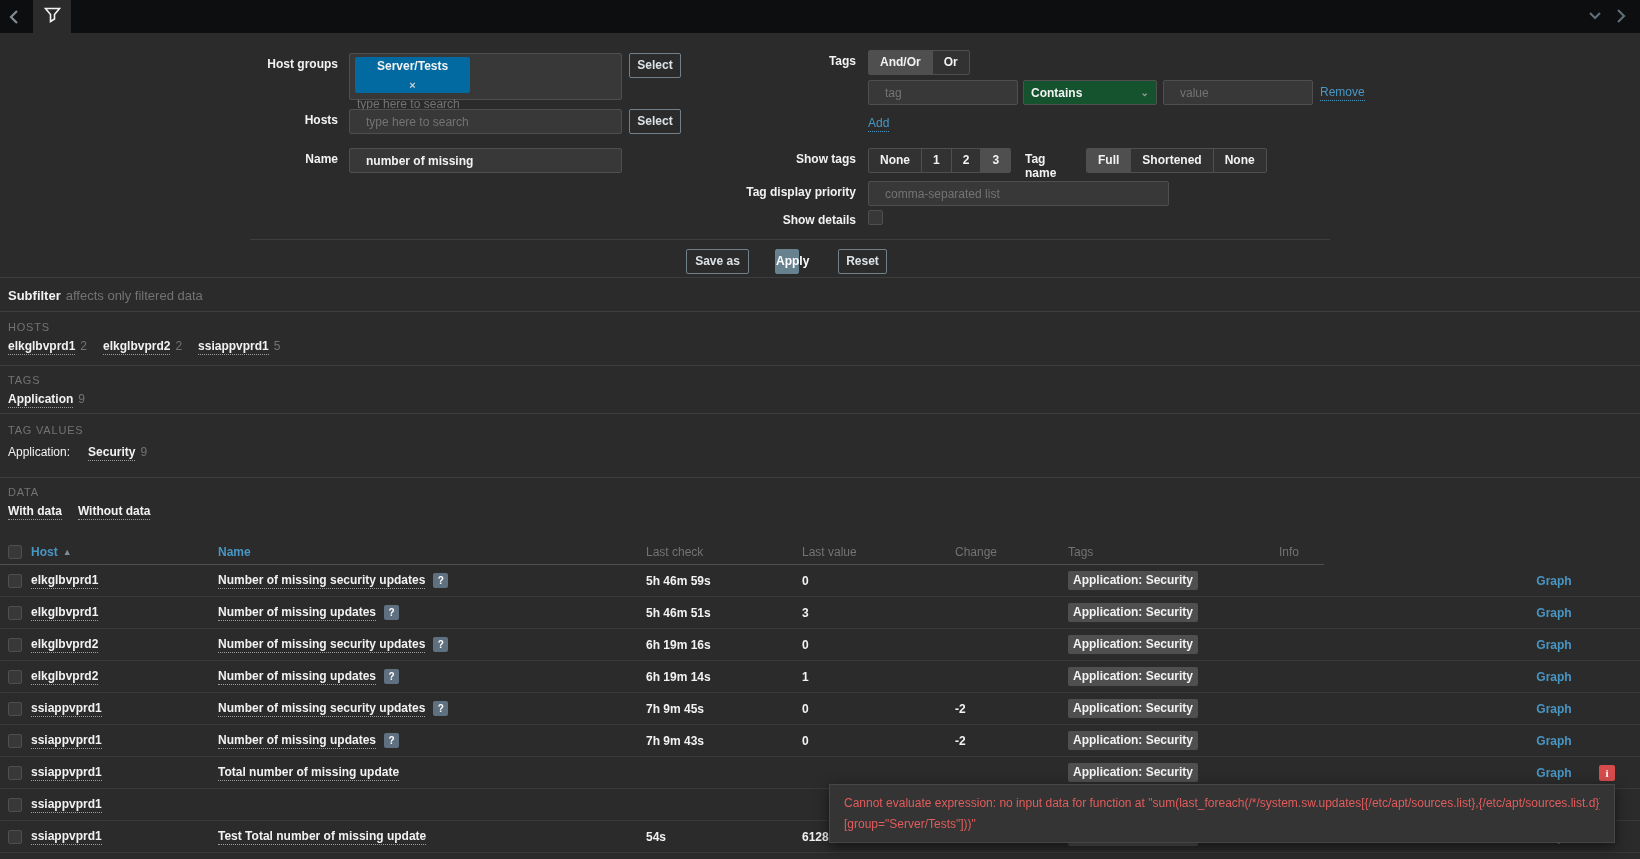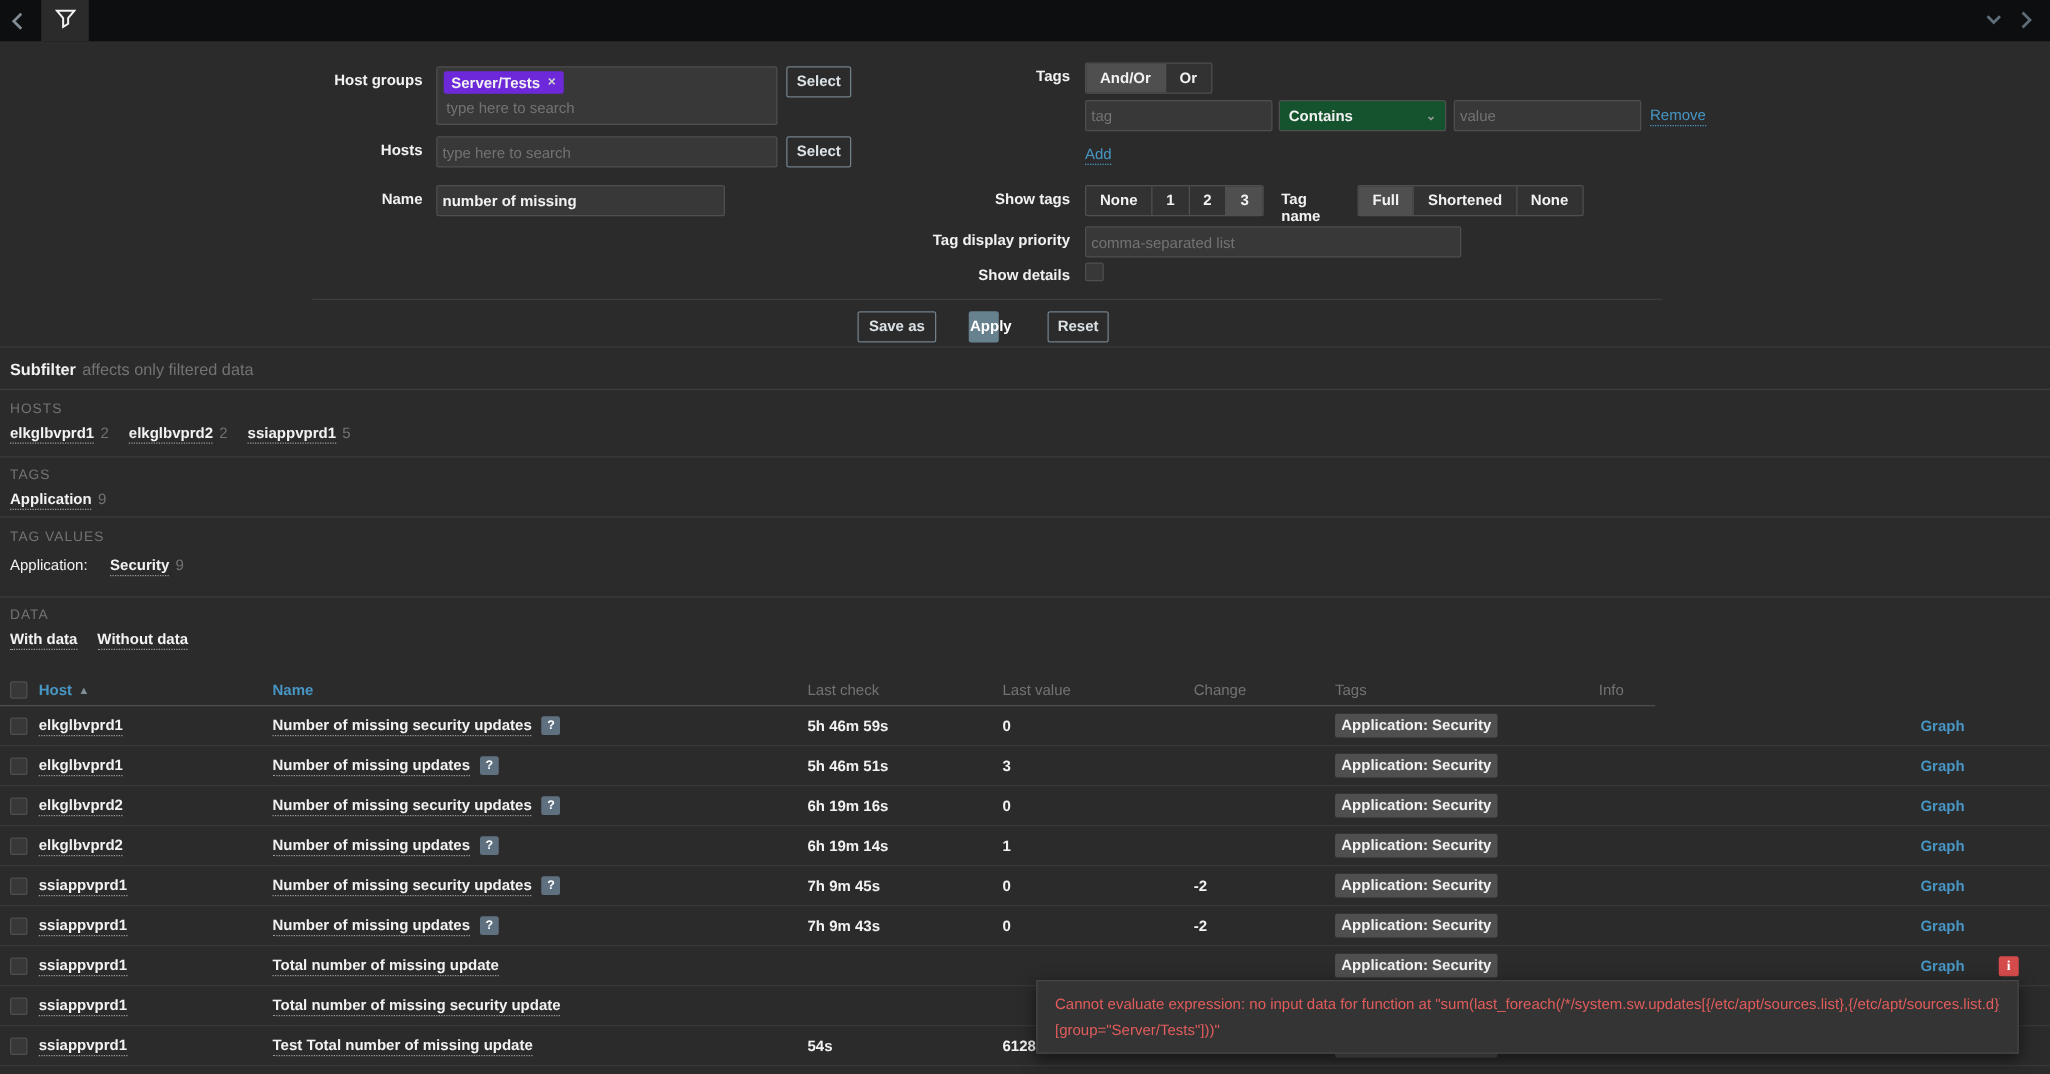--- a/index.html
+++ b/index.html
@@ -16,26 +16,26 @@
   
   .topbar { position:absolute; top:0; left:0; width:1640px; height:33px; background:#0d0e0f; }
   .back-chev { position:absolute; left:6px; top:8px; width:18px; height:18px; color:#828c94; }
   .filter-tab { position:absolute; left:33px; top:0; width:38px; height:33px; background:#2b2b2b;
     display:flex; align-items:center; justify-content:center; cursor:pointer; }
   .tr-icons { position:absolute; right:10px; top:7px; display:flex; gap:8px; }
   .tr-icons svg { width:18px; height:18px; }
 
   
   .ffield { position:absolute; background:#383838; border:1px solid #4f4f4f; border-radius:2px;
-    color:#f2f2f2; font:bold 12px "Liberation Sans",sans-serif; padding:0 4px; outline:none; }
+    color:#f2f2f2; font:bold 12px "Liberation Sans",sans-serif; padding:0 16px; outline:none; }
   .ffield::placeholder { color:#737373; font-weight:normal; }
   .flabel { position:absolute; text-align:right; font-weight:bold; color:#f2f2f2; }
   .multiselect { position:absolute; background:#383838; border:1px solid #4f4f4f; border-radius:2px; padding:3px 5px; }
-  .chip { display:inline-flex; align-items:center; gap:6px; background:#6d28d9; border-radius:2px;
-    padding:2px 6px; font-weight:bold; color:#f2f2f2; }
+  .chip { display:inline-flex; align-items:center; gap:6px; background:#0369a1; border-radius:2px;
+    padding:2px 22px; font-weight:bold; color:#f2f2f2;flex-direction:column; }
   .chip-x { font-weight:bold; font-size:11px; color:#cfcfcf; cursor:pointer; }
   .ms-placeholder { color:#737373; padding:4px 2px 0 2px; }
   .btn { position:absolute; height:25px; border:1px solid #72808a; border-radius:2px; background:transparent;
     color:#dbe2e6; font:bold 12px "Liberation Sans",sans-serif; text-align:center; line-height:23px; cursor:pointer; }
   .btn.primary { background:#67818f; border-color:#67818f; color:#ffffff; }
   .seg-group { position:absolute; display:inline-flex; border:1px solid #4f4f4f; border-radius:2px;
     overflow:hidden; height:25px; background:#323232; }
   .seg { padding:0 11px; line-height:23px; font-weight:bold; color:#f2f2f2; border-left:1px solid #4f4f4f; cursor:pointer; }
   .seg:first-child { border-left:none; }
   .seg.sel { background:#4f4f4f; }
@@ -129,21 +129,21 @@
     </span>
     <div class="ms-placeholder">type here to search</div>
   </div>
   <button class="btn" style="left:629px;top:53px;width:52px">Select</button>
 
   <div class="flabel" style="left:0;width:338px;top:113px">Hosts</div>
   <input class="ffield" style="left: 349px; top: 109px; width: 273px; height: 25px;" placeholder="type here to search">
   <button class="btn" style="left:629px;top:109px;width:52px">Select</button>
 
   <div class="flabel" style="left:0;width:338px;top:152px">Name</div>
-  <input class="ffield" style="left: 349px; top: 148px; width: 231px; height: 25px;" value="number of missing">
+  <input class="ffield" style="left: 349px; top: 148px; width: 273px; height: 25px;" value="number of missing">
 
   <div class="flabel" style="left:600px;width:256px;top:54px">Tags</div>
   <div class="seg-group" style="left:868px;top:50px">
       <span class="seg sel">And/Or</span>
       <span class="seg">Or</span>
     </div>
 
   <input class="ffield" style="left: 868px; top: 80px; width: 150px; height: 25px;" placeholder="tag">
   <div class="dselect" style="left:1023px;top:80px;width:134px;height:25px">
     <span>Contains</span>
@@ -402,23 +402,20 @@
         <span class="info-i">i</span>
       </div>
     </div>
     <div class="trow">
       <div class="td c-cb">
         <span class="cb"></span>
       </div>
       <div class="td c-host">
         <a class="tlink">ssiappvprd1</a>
       </div>
-      <div class="td c-name">
-        <a class="tlink">Total number of missing security update</a>
-      </div>
       <div class="td c-check"></div>
       <div class="td c-value"></div>
       <div class="td c-change"></div>
       <div class="td c-tags">
         <span class="badge">Application: Security</span>
       </div>
       <div class="td c-graph">
         <a class="blink">Graph</a>
       </div>
       <div class="td c-info"></div>

